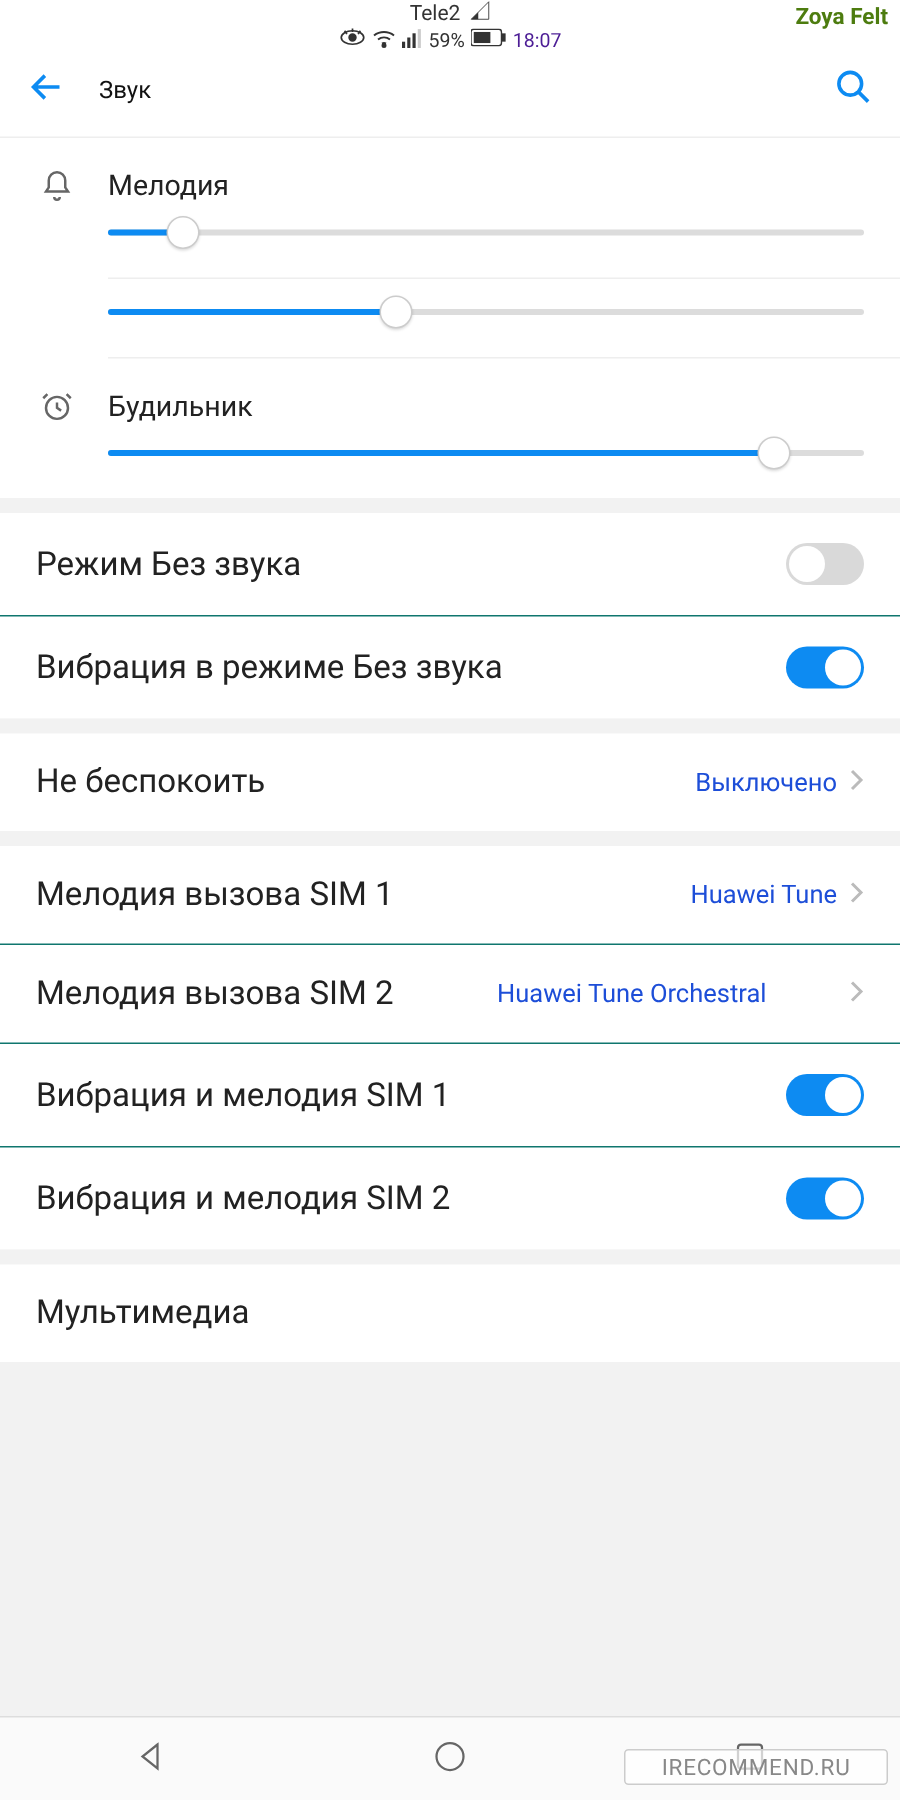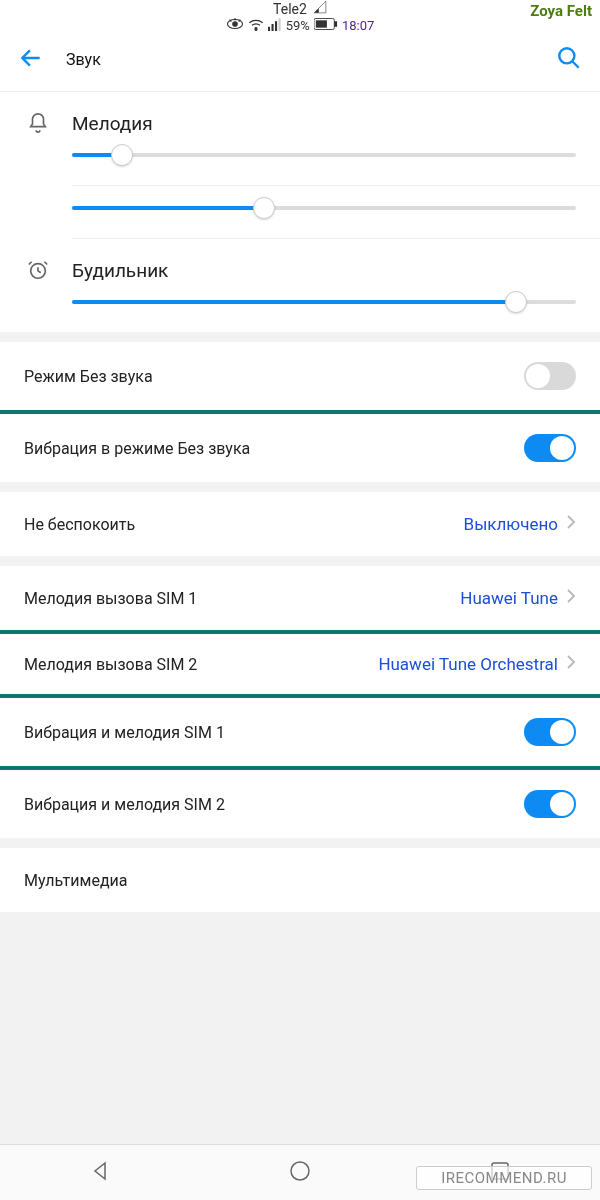--- a/index.html
+++ b/index.html
@@ -39,20 +39,21 @@
     flex: 1;
   }
   .header .search { color: #0d8bf2; }
   .section { background: #fff; }
   .gap { height: 10px; background: #f2f2f2; }
   .slider-block {
     padding: 20px 24px 8px 24px;
   }
   .slider-row-top {
     display: flex;
+    align-items: center;
     gap: 20px;
     margin-bottom: 18px;
   }
   .slider-label { font-size: 19px; color: #222; }
   .icon-slot {
     width: 28px;
     display: flex;
     justify-content: center;
     color: #666;
   }
@@ -85,22 +86,22 @@
     background: #eee;
     margin-left: 72px;
   }
   .row {
     display: flex;
     align-items: center;
     padding: 20px 24px;
     background: #fff;
     min-height: 64px;
   }
-  .row + .row { border-top: 4px solid #0f766e; }
-  .row .label { font-size: 16px; color: #222; flex: 1; }
+  .row + .row { border-top: 1px solid #0f766e; gap: 47px; }
+  .row .label { font-size: 22px; color: #222; flex: 1; }
   .row .value { font-size: 17px; color: #1d4ed8; margin-right: 8px; }
   .chevron { color: #bbb; }
   .toggle {
     width: 52px; height: 28px;
     border-radius: 14px;
     position: relative;
   }
   .toggle.off { background: #d9d9d9; }
   .toggle.on  { background: #0d8bf2; }
   .toggle .knob {

